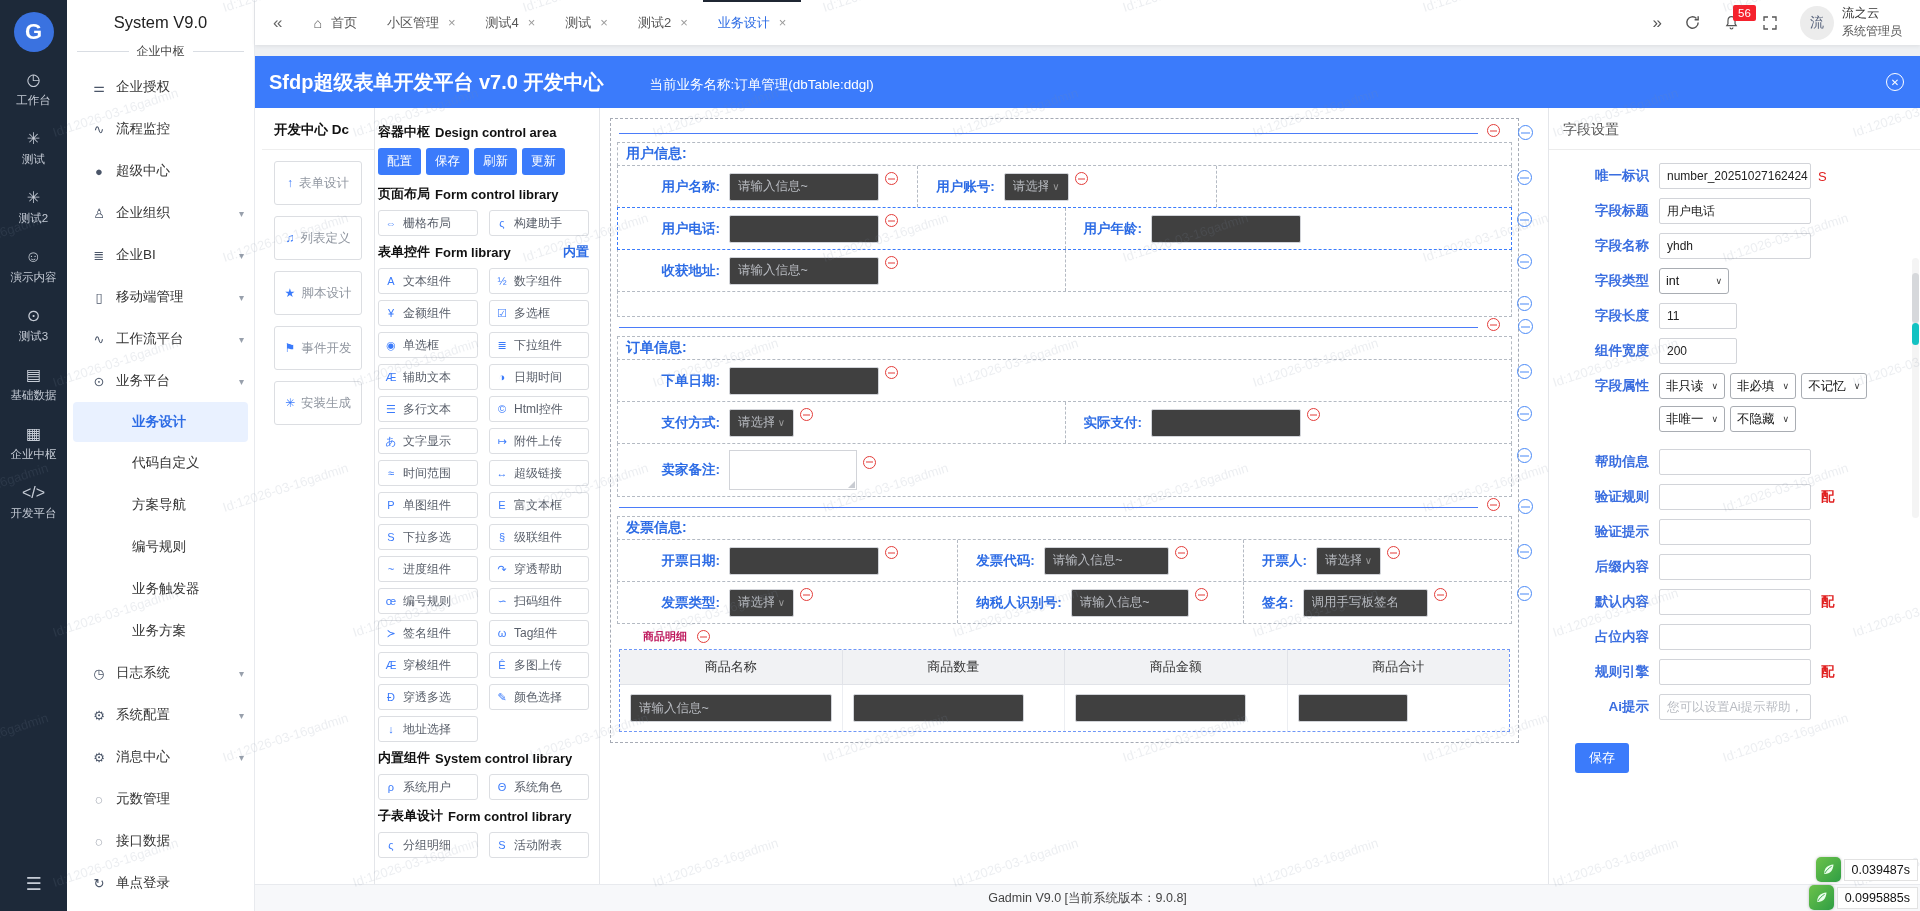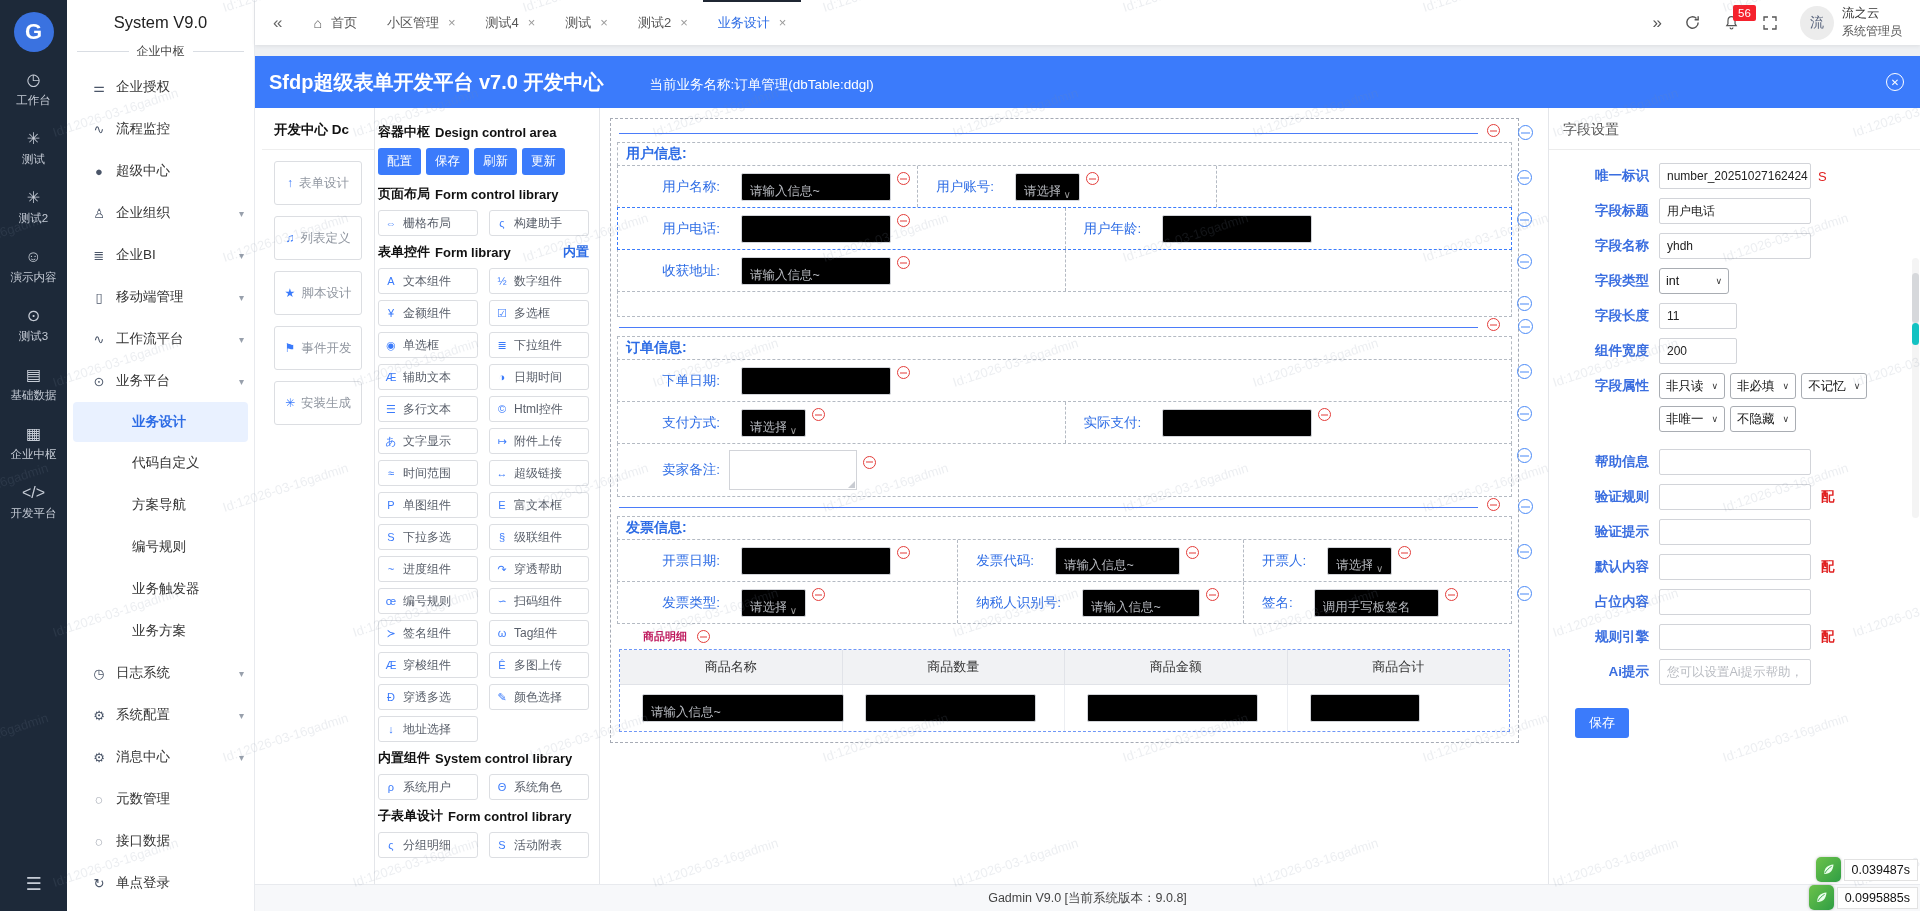--- a/index.html
+++ b/index.html
@@ -107,25 +107,25 @@
   .hr-line { height:0; border-top:1px solid #4b7cf9; flex:1; margin:0 34px 0 2px; }
   .cv-hr .mi.red { position:absolute; right:12px; top:1px; margin:0; }
   .cv-sec { height:24px; display:flex; align-items:center; padding-left:8px; }
   .cv-sec .t { color:#2d6ce5; font-weight:bold; font-size:14px; }
   .cv-grid { display:flex; min-height:42px; }
   .cv-grid.sel { border:1px dashed #3b7cfc; z-index:2; }
   .cv-empty { height:26px; }
   .cv-cell { display:flex; align-items:center; position:relative; padding:6px 4px; }
   .cv-cell + .cv-cell { border-left:1px dashed #b4bac3; }
   .w335{width:33.5%} .w33{width:33%} .w50{width:50%} .w38{width:38%} .w32{width:32%} .w30{width:30%} .wfull{width:100%}
-  .cv-label { font-size:13.5px; font-weight:normal; color:#2d6ce5; width:98px; text-align:right;
+  .cv-label { font-size:13.5px; font-weight:bold; color:#2d6ce5; width:98px; text-align:right;
               margin-right:9px; flex-shrink:0; white-space:nowrap; }
   .cv-label.lwa { width:auto; padding-left:14px; }
-  .cv-input { height:28px; border:1px solid #d2d4d9; border-radius:2px; background:#000000;
-              display:flex; align-items:flex-end; padding:0 8px; flex-shrink:0;margin-left:12px; }
+  .cv-input { height:28px; border:1px solid #d2d4d9; border-radius:2px; background:#404040;
+              display:flex; align-items:center; padding:0 8px; flex-shrink:0; }
   .w150{width:150px} .w125{width:125px} .w118{width:118px} .w65{width:65px}
   .ph { color:#b9bcc2; font-size:12.5px; font-style:normal; white-space:nowrap; overflow:hidden; }
   .caret { margin-left:auto; color:#999; font-size:10px; padding-left:4px; }
   .cv-ta { width:128px; height:40px; border:1px solid #d2d4d9; position:relative; background:#fff; flex-shrink:0; }
   .cv-ta::after { content:""; position:absolute; right:1px; bottom:1px; width:0; height:0;
                   border-left:7px solid transparent; border-bottom:7px solid #c9ccd2; }
 
   .mi { display:inline-block; width:13px; height:13px; border:1.6px solid currentColor; border-radius:50%;
         position:relative; flex-shrink:0; cursor:pointer; }
   .mi::after { content:""; position:absolute; left:2px; right:2px; top:50%; height:0;
@@ -979,20 +979,24 @@
         <span class="fp-label">帮助信息</span>
         <span class="fp-input w152"></span>
       </div>
       <div class="fp-row">
         <span class="fp-label">验证规则</span>
         <span class="fp-input w152"></span>
         <span class="fp-action">配</span>
       </div>
       <div class="fp-row">
         <span class="fp-label">验证提示</span>
+        <span class="fp-input w152"></span>
+      </div>
+      <div class="fp-row">
+        <span class="fp-label">后缀内容</span>
         <span class="fp-input w152"></span>
       </div>
       <div class="fp-row">
         <span class="fp-label">默认内容</span>
         <span class="fp-input w152"></span>
         <span class="fp-action">配</span>
       </div>
       <div class="fp-row">
         <span class="fp-label">占位内容</span>
         <span class="fp-input w152"></span>

